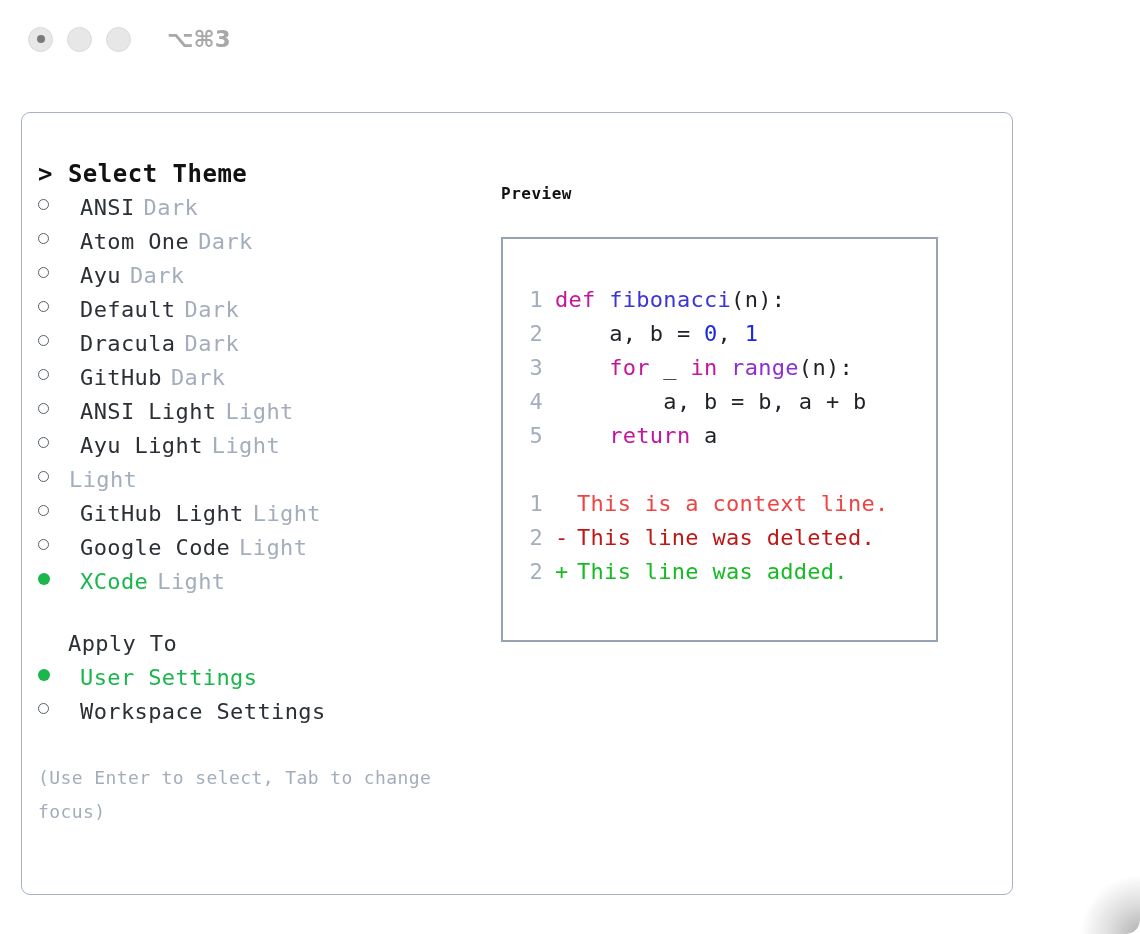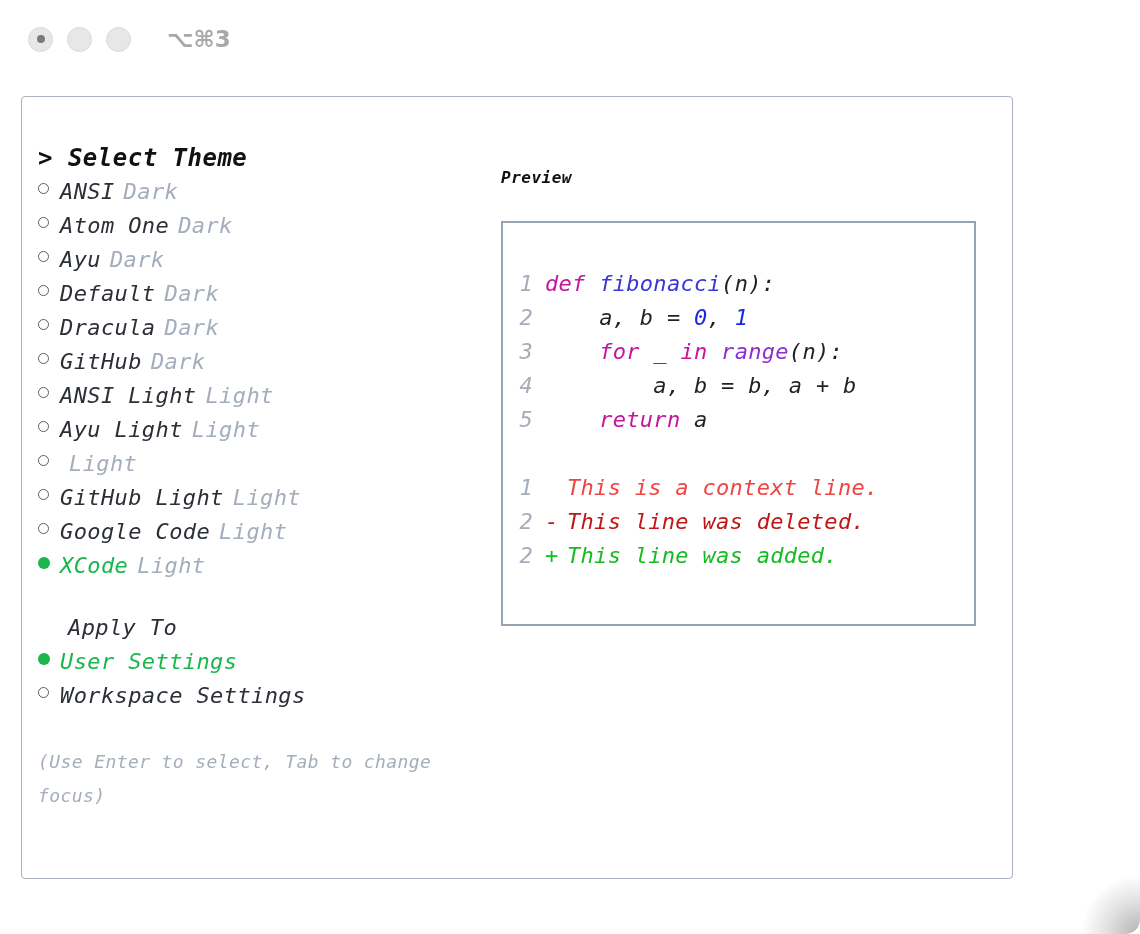--- a/index.html
+++ b/index.html
@@ -64,28 +64,27 @@
     font-weight: bold;
     font-size: 23px;
     letter-spacing: 0px;
     font-family: "DejaVu Sans", "Liberation Sans", sans-serif;
   }
 
   
   #panel {
     position: absolute;
     left: 21px;
-    top: 96px;
+    top: 112px;
     width: 992px;
     height: 783px;
     border: 1.6px solid #a8b2c0;
-    border-radius: 4px;
+    border-radius: 9px;
     box-sizing: border-box;
     background: #ffffff;
-    font-style: italic;
   }
 
   #panel-inner {
     position: relative;
     width: 100%;
     height: 100%;
   }
 
   
   #left-col {
@@ -133,21 +132,21 @@
   }
   .bullet .dot {
     position: absolute;
     left: 0;
     top: -16px;
     width: 12px;
     height: 12px;
     border-radius: 50%;
     background: #19b74b;
   }
-  .opt-label { color: #2b2f36; }
+  .opt-label { color: #2b2f36; margin-left: 20px; }
   .opt-label.sel { color: #19b74b; }
   .opt-tag {
     color: #a3adbb;
     margin-left: 9px;
   }
 
   .apply-heading {
     font-size: 22px;
     line-height: 34px;
     color: #2b2f36;
@@ -178,26 +177,26 @@
   #preview-title {
     font-size: 16px;
     font-weight: bold;
     color: #111111;
     line-height: 34px;
     letter-spacing: 0.5px;
     margin-top: 20px;
   }
   #preview-box {
     margin-top: 26px;
-    width: 475px;
+    width: 437px;
     height: 405px;
     border: 2px solid #98a3b2;
     box-sizing: border-box;
     background: #ffffff;
-    padding: 44px 0 0 4px;
+    padding: 44px 0 0 14px;
   }
 
   .code-line {
     font-size: 22px;
     line-height: 34px;
     white-space: pre;
     letter-spacing: 0.3px;
   }
   .ln {
     display: inline-block;

